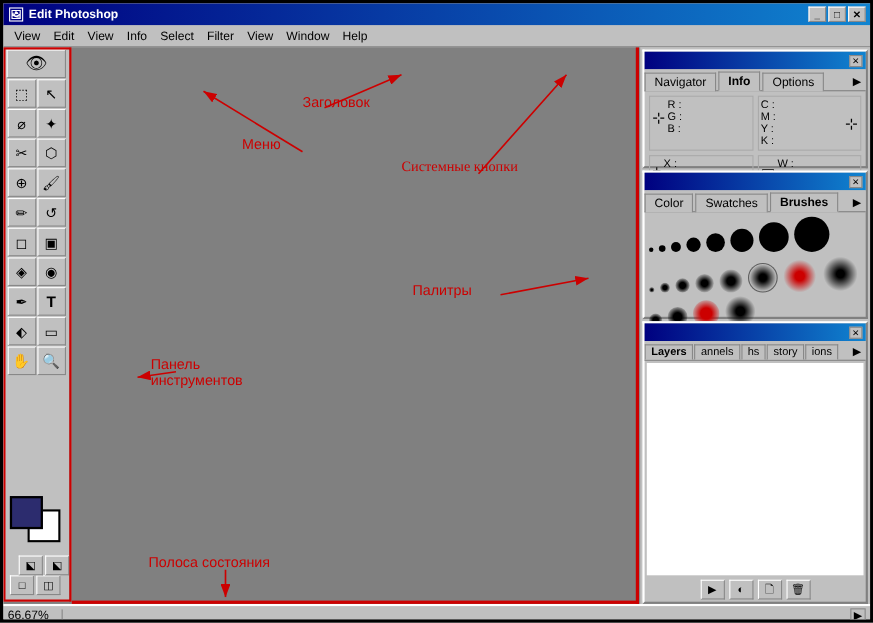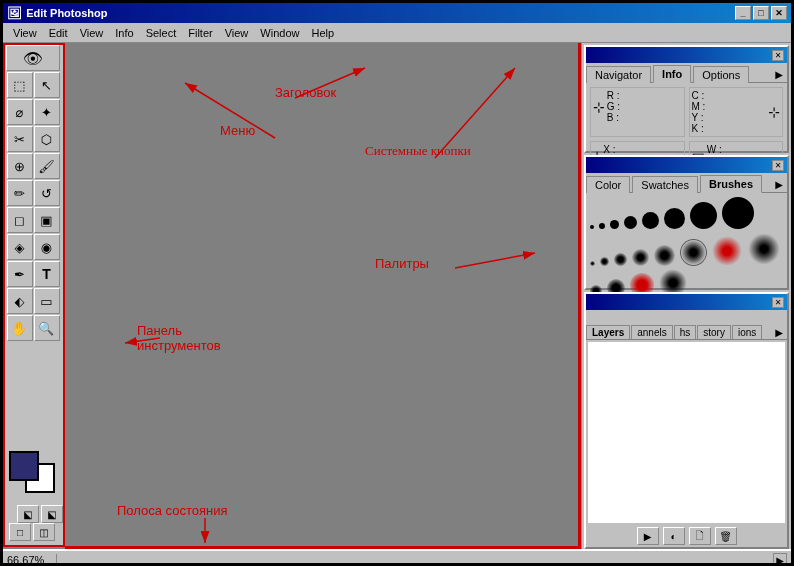--- a/index.html
+++ b/index.html
@@ -276,21 +276,20 @@
     }
 
     .panel-extra-tabs {
       font-size: 10px;
       display: flex;
       background: #c0c0c0;
       align-items: flex-end;
       height: 18px;
       border-bottom: 1px solid #808080;
       overflow: hidden;
-      margin-top: 12px;
     }
     .panel-extra-tab {
       padding: 1px 5px;
       font-size: 10px;
       cursor: pointer;
       border: 1px solid #888;
       border-bottom: none;
       background: #c0c0c0;
       margin-right: 1px;
       white-space: nowrap;
@@ -419,21 +418,21 @@
           </marker>
         </defs>
       </svg>
 
       <div class="red-text" style="position:absolute;top:42px;left:210px;">Заголовок</div>
       <div class="red-text" style="position:absolute;top:80px;left:155px;">Меню</div>
       <div class="red-text" style="position:absolute;top:100px;left:300px;font-family:Liberation Serif, serif;">Системные кнопки</div>
       <div class="red-text" style="position:absolute;top:213px;left:310px;">Палитры</div>
       <div class="red-text" style="position:absolute;top:280px;left:72px;white-space:pre-line;">Панель
 инструментов</div>
-      <div class="red-text" style="position:absolute;top:460px;left:52px;">Полоса состояния</div>
+      <div class="red-text" style="position:absolute;top:460px;left:70px;">Полоса состояния</div>
 
       <div style="position:absolute;top:0;right:0;width:3px;height:100%;background:#cc0000;"></div>
 
       <div style="position:absolute;bottom:0;left:0;right:0;height:3px;background:#cc0000;"></div>
     </div>
 
     <div id="right-panels">
 
       <div class="panel-window" style="height:108px;">
         <div class="panel-titlebar">

